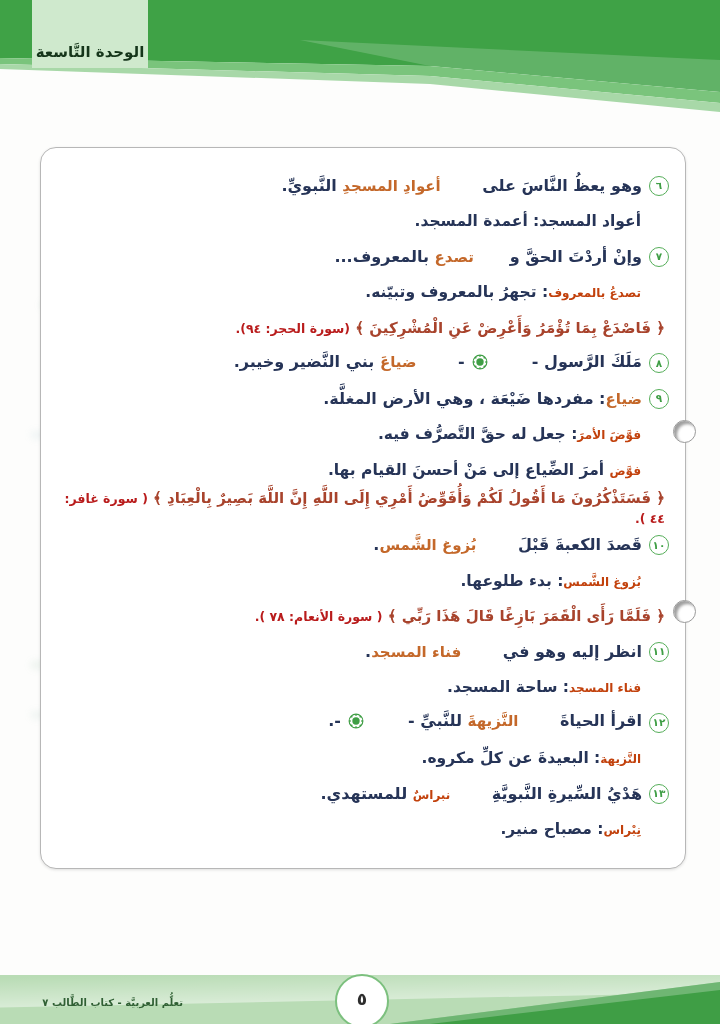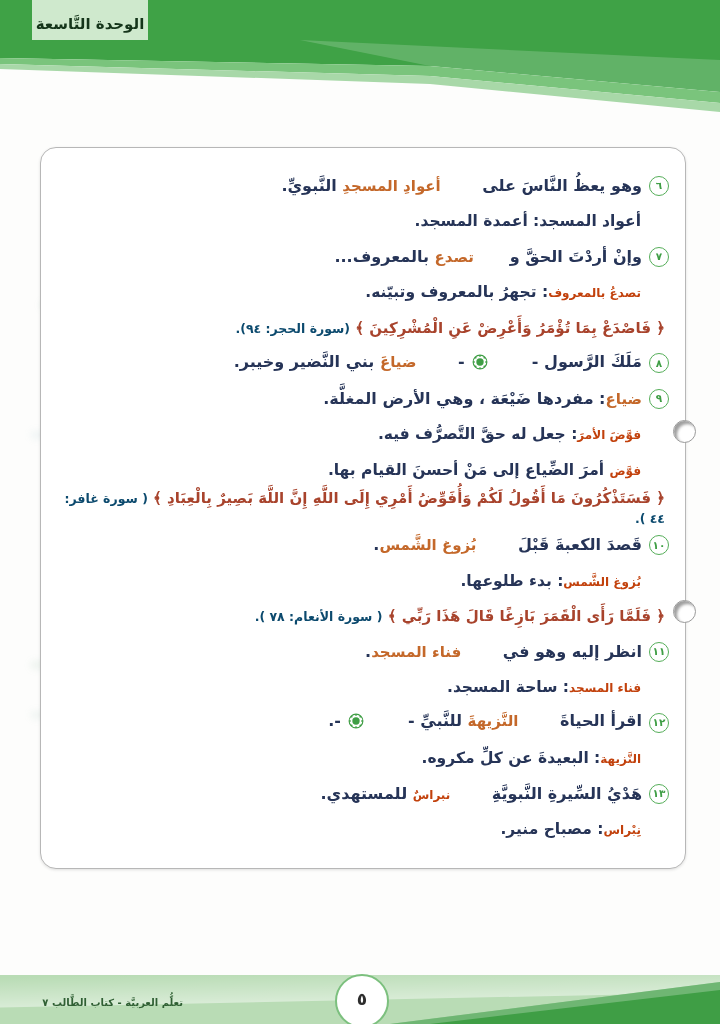--- a/index.html
+++ b/index.html
@@ -5,21 +5,21 @@
   html,body{margin:0;padding:0;background:#e8e8e8;}
   .canvas{
     position:relative;width:720px;height:1024px;margin:0 auto;
     background:#fdfdfc;overflow:hidden;
     font-family:"DejaVu Sans",sans-serif;
     direction:rtl;
   }
   
   .header-svg{position:absolute;top:0;left:0;width:720px;height:130px;}
   .unit-box{
-    position:absolute;top:0;right:572px;left:auto;width:116px;height:40px;
+    position:absolute;top:0;right:572px;left:auto;width:116px;height:68px;
     background:#cfe9cd;display:flex;align-items:flex-end;justify-content:center;
     padding-bottom:7px;box-sizing:border-box;
   }
   .unit-box span{font-size:15px;font-weight:bold;color:#15351a;}
   
   .card{
     position:absolute;top:147px;right:34px;width:646px;height:722px;
     background:#ffffff;border:1px solid #b7b7b7;border-radius:16px;
     box-shadow:0 1px 3px rgba(0,0,0,0.12);
     box-sizing:border-box;
@@ -44,21 +44,21 @@
     display:inline-flex;align-items:center;justify-content:center;
     font-size:10.5px;font-weight:bold;margin-left:7px;background:#fff;
   }
   .segs{display:inline;}
   .t-normal{color:#263457;font-size:16px;font-weight:bold;margin-left:36px;}
   .line-definition .t-normal{font-size:15.5px;text-align:right;}
   .t-hl{color:#c4682a;font-size:15px;font-weight:bold;}
   .t-term{color:#c2410c;font-size:12px;font-weight:bold;}
   .t-verse{color:#a8432c;font-size:17.5px;font-weight:bold;text-align:center;}
   .line-verse.verse-long .t-verse{font-size:15px;}
-  .t-ref{color:#0c4a6e;font-size:12.5px;font-weight:bold;}
+  .t-ref{color:#b91c1c;font-size:12.5px;font-weight:bold;}
   .pbuh{display:inline-block;vertical-align:-3px;margin:0 2px;}
   
   .smudge{position:absolute;border-radius:6px;filter:blur(3px);pointer-events:none;}
   
   .footer-band{
     position:absolute;left:0;bottom:0;width:720px;height:49px;
     background:#b9dcb5;
   }
   .footer-sheen{
     position:absolute;left:0;bottom:24px;width:720px;height:30px;

